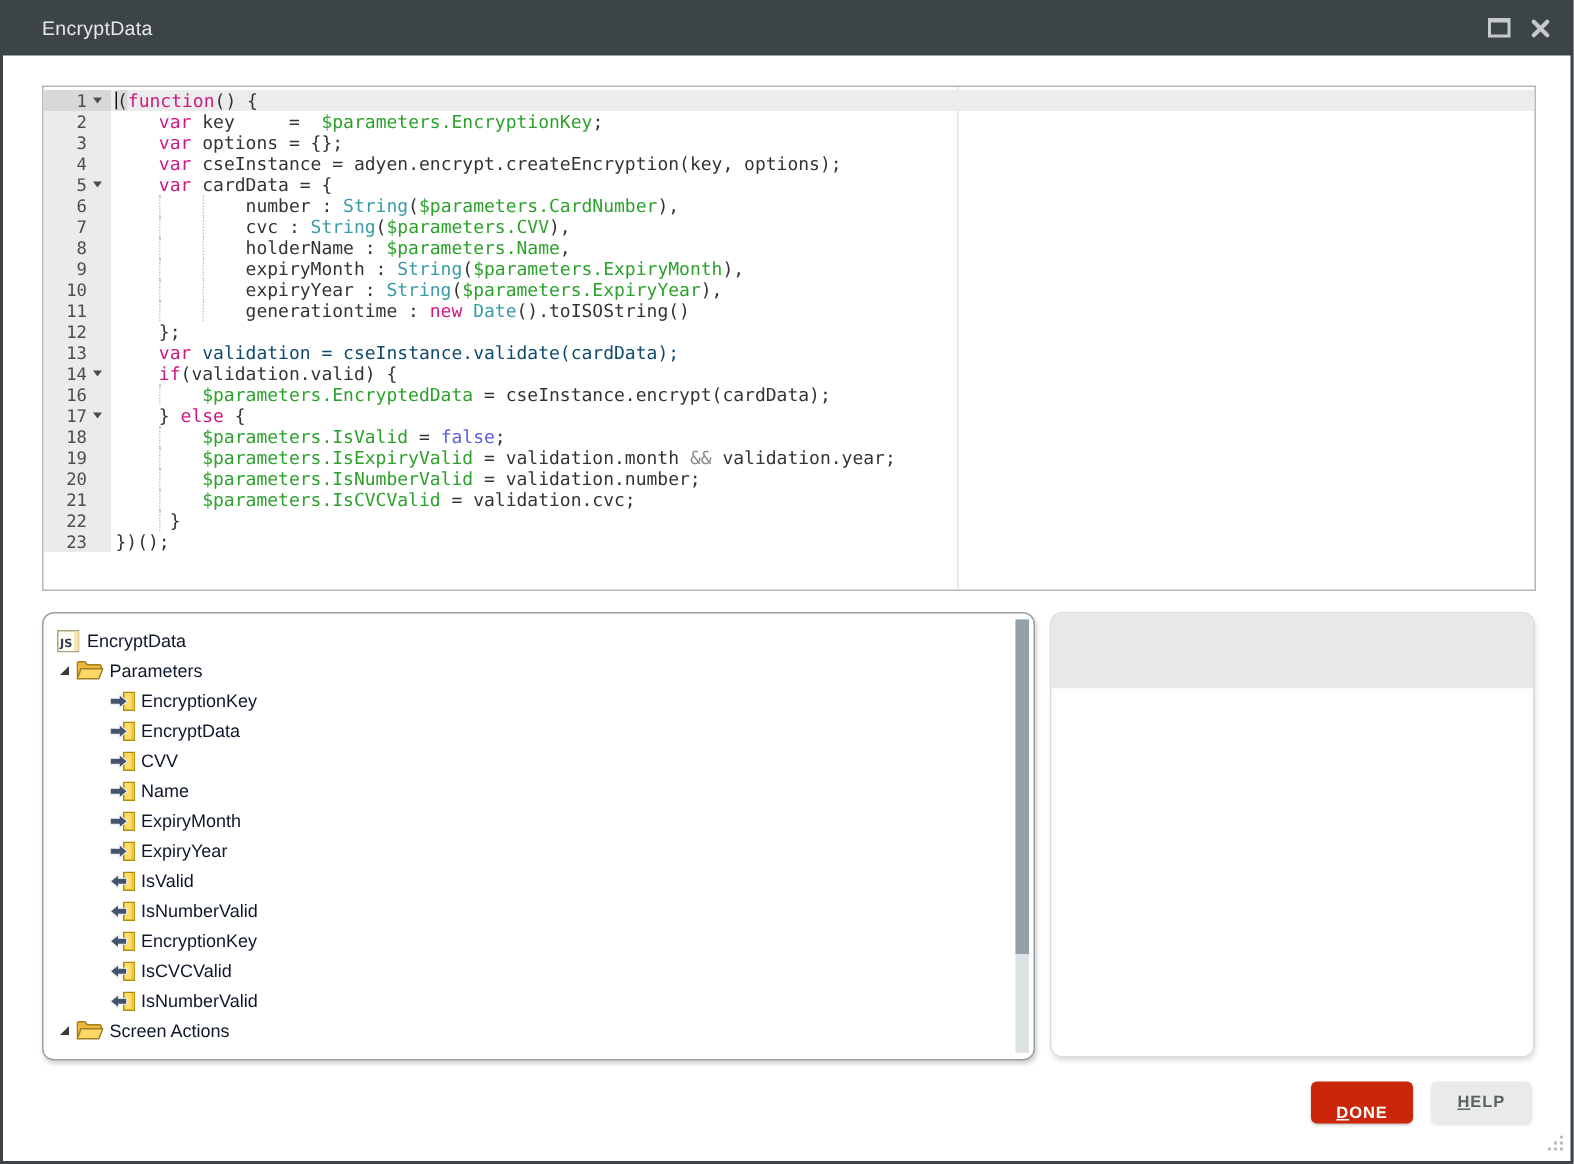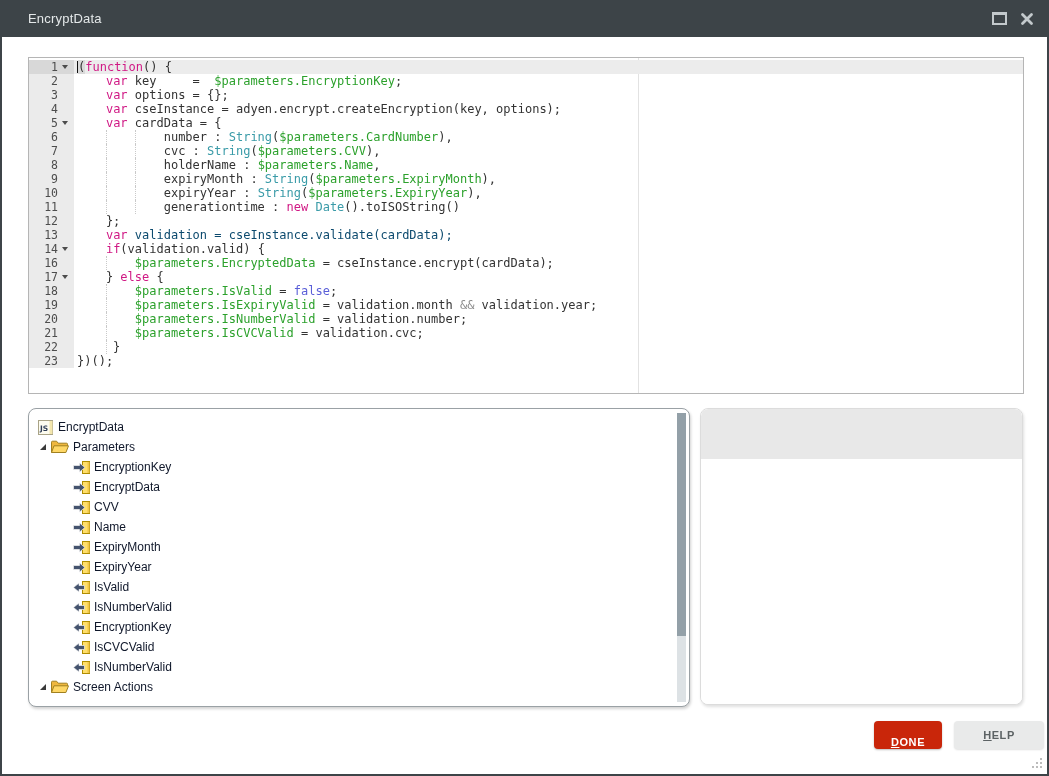--- a/index.html
+++ b/index.html
@@ -61,21 +61,21 @@
   }
   .side-panel-header{height:50px;background:#e8e8e8;border-radius:7px 7px 0 0;}
   .side-panel-body{background:#fff;height:245px;}
   
   .btn{position:absolute;top:684px;height:28px;border:none;border-radius:4px;cursor:pointer;
        font-family:"Liberation Sans","DejaVu Sans",sans-serif;padding:0;}
   .btn span{display:block;font-size:11px;font-weight:bold;letter-spacing:.6px;}
   .btn span::first-letter{text-decoration:underline;}
   .btn-done{left:872px;width:68px;background:#c9260a;box-shadow:0 1px 2px rgba(0,0,0,.25);}
   .btn-done span{color:#ffffff;margin-top:13px;}
-  .btn-help{left:952px;width:90px;background:#e9eaea;box-shadow:0 1px 2px rgba(0,0,0,.12);}
+  .btn-help{left:952px;width:67px;background:#e9eaea;box-shadow:0 1px 2px rgba(0,0,0,.12);}
   .btn-help span{color:#5c6264;}
   
   .grip{position:absolute;right:4px;bottom:4px;width:15px;height:13px;}
 </style>
 </head>
 <body>
 
 <div class="window">
 
   <div class="titlebar">

